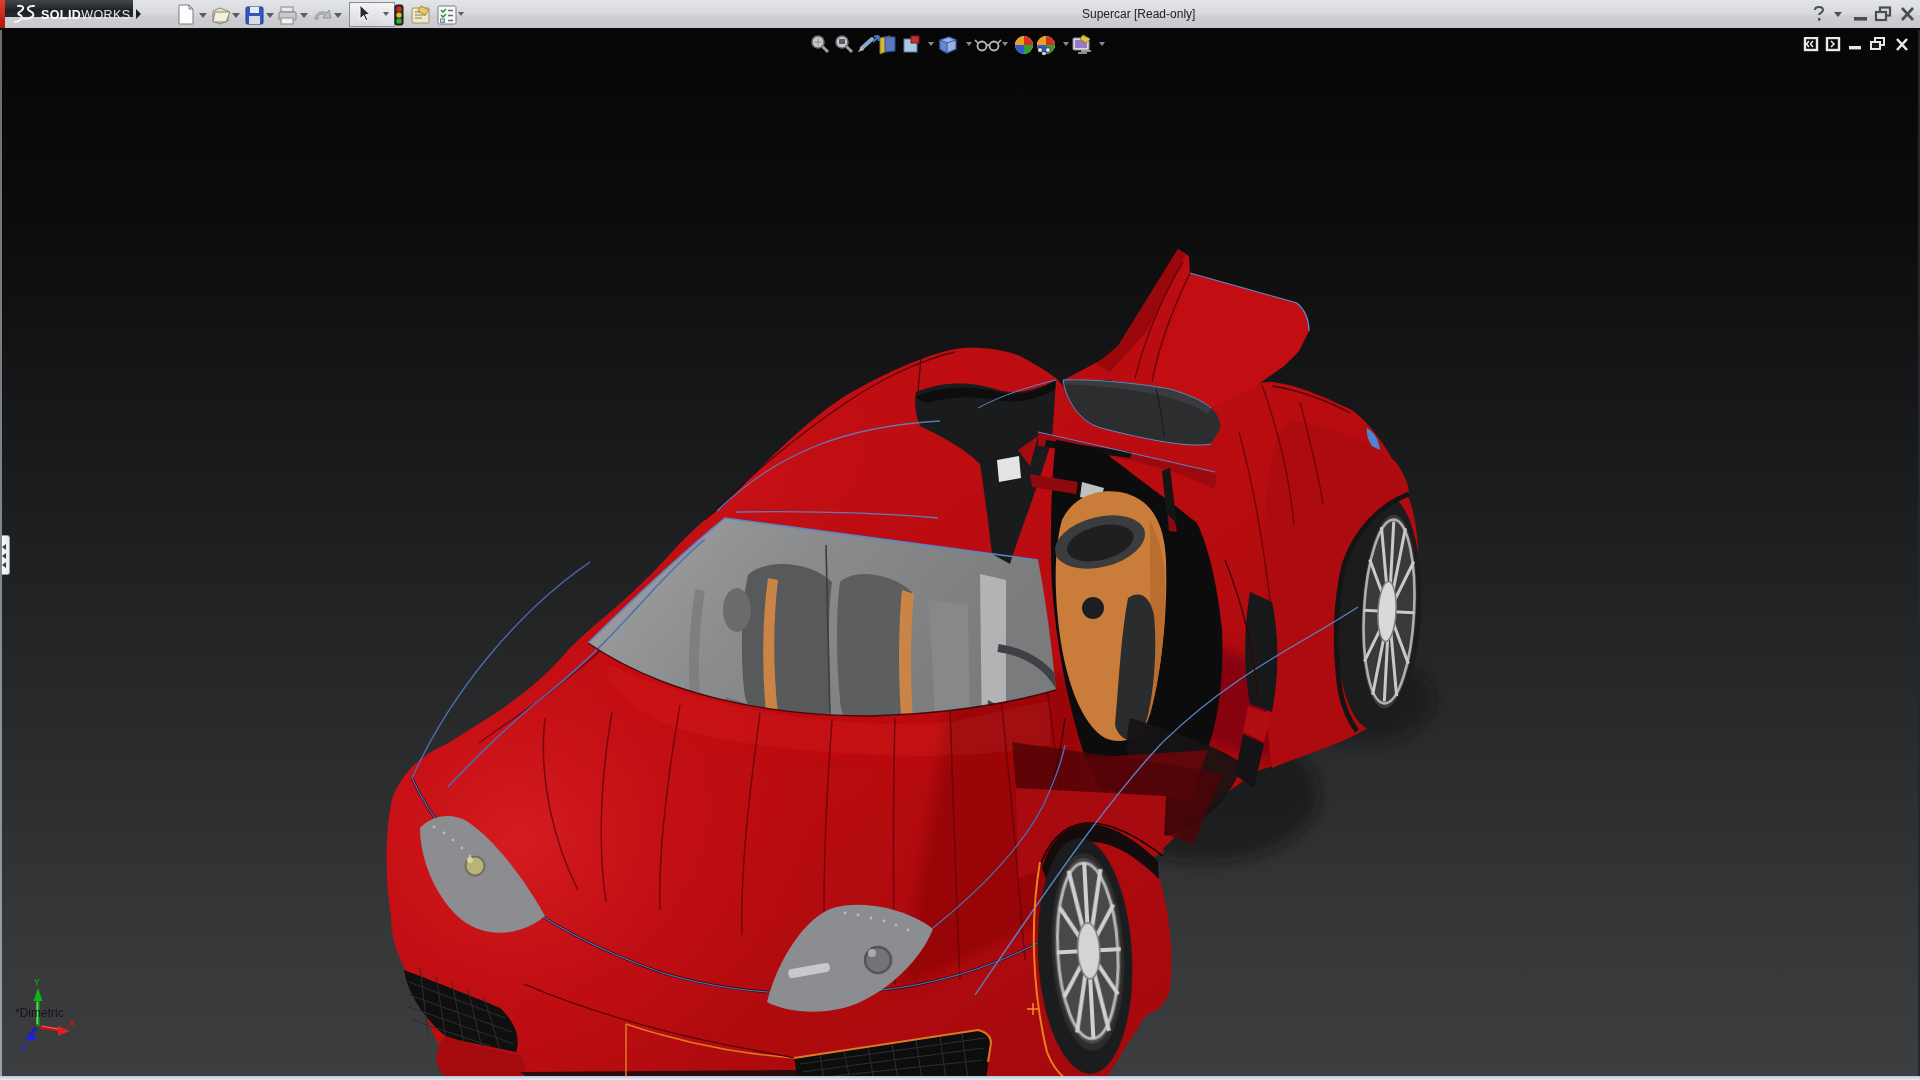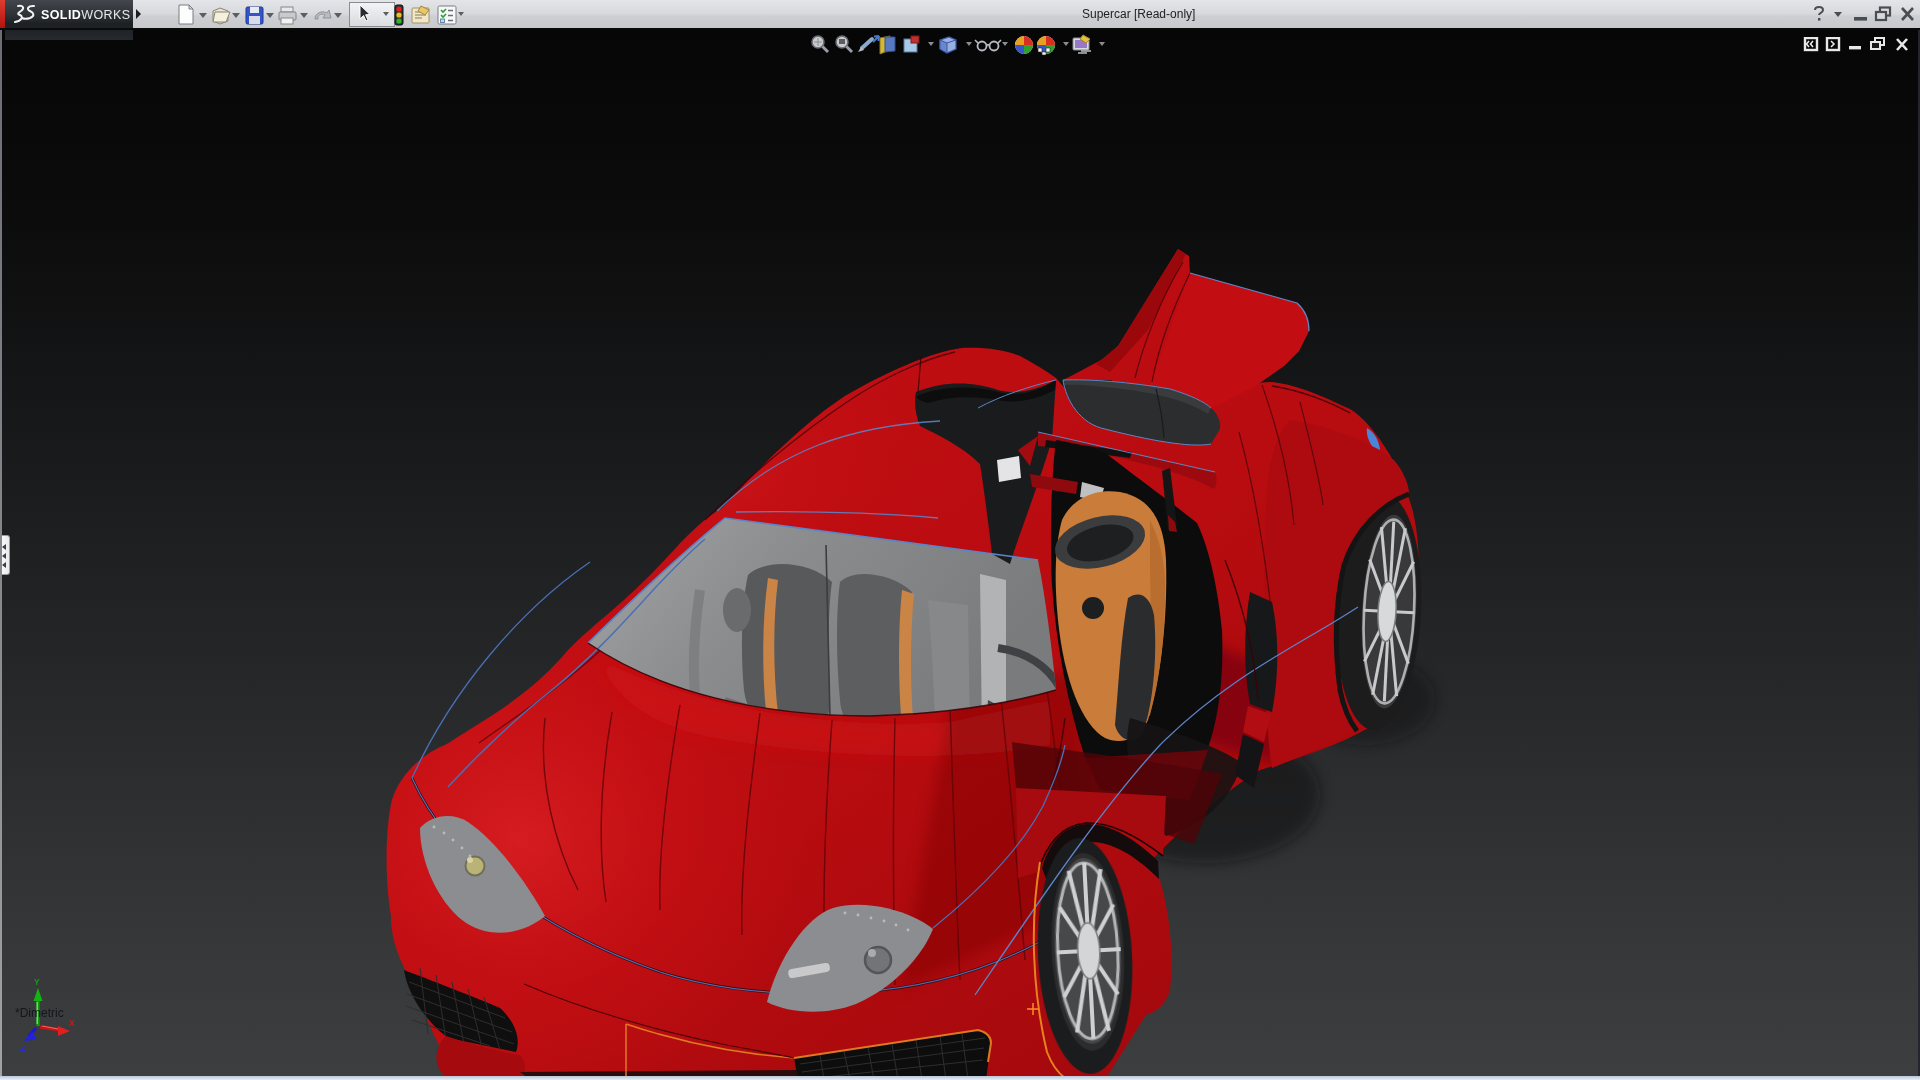--- a/index.html
+++ b/index.html
@@ -7,21 +7,21 @@
   #stage{position:absolute;left:0;top:0;width:1920px;height:1080px;}
   
   #viewport{position:absolute;left:0;top:30px;width:1920px;height:1050px;
     background:linear-gradient(to bottom,#060606 0%,#0c0c0d 18%,#1a1b1c 42%,#2a2b2d 68%,#37383a 88%,#3d3e40 100%);}
   #vpsvg{position:absolute;left:0;top:0;}
   
   #titlebar{position:absolute;left:0;top:0;width:1920px;height:30px;
     background:linear-gradient(to bottom,#e3e5e8 0%,#d7d9dc 45%,#cdcfd3 55%,#c6c8cc 100%);}
   #titlebar .bottomline{position:absolute;left:0;top:28px;width:1920px;height:2px;background:#0a0a0a;}
   #redstrip{position:absolute;left:0;top:0;width:5px;height:28px;background:linear-gradient(to bottom,#e03c30,#b31410);}
-  #swlogo{position:absolute;left:5px;top:0;width:128px;height:40px;
+  #swlogo{position:absolute;left:5px;top:0;width:128px;height:17px;
     background:linear-gradient(to bottom,#43474d 0%,#2c2f34 40%,#1d2023 60%,#26292d 100%);}
   #swtri{position:absolute;left:136px;top:9px;width:0;height:0;border-left:5px solid #1b1d20;border-top:5px solid transparent;border-bottom:5px solid transparent;}
   .ttl{position:absolute;top:7px;font-size:12px;color:#222;}
   #title-text{left:1082px;}
   
   .tico{position:absolute;top:3px;}
   .darr{position:absolute;top:12px;width:0;height:0;border-top:4px solid #5a5d62;border-left:3.5px solid transparent;border-right:3.5px solid transparent;}
   
   .hico{position:absolute;top:34px;}
   .harr{position:absolute;top:42px;width:0;height:0;border-top:4px solid #8a8d92;border-left:3.5px solid transparent;border-right:3.5px solid transparent;}

